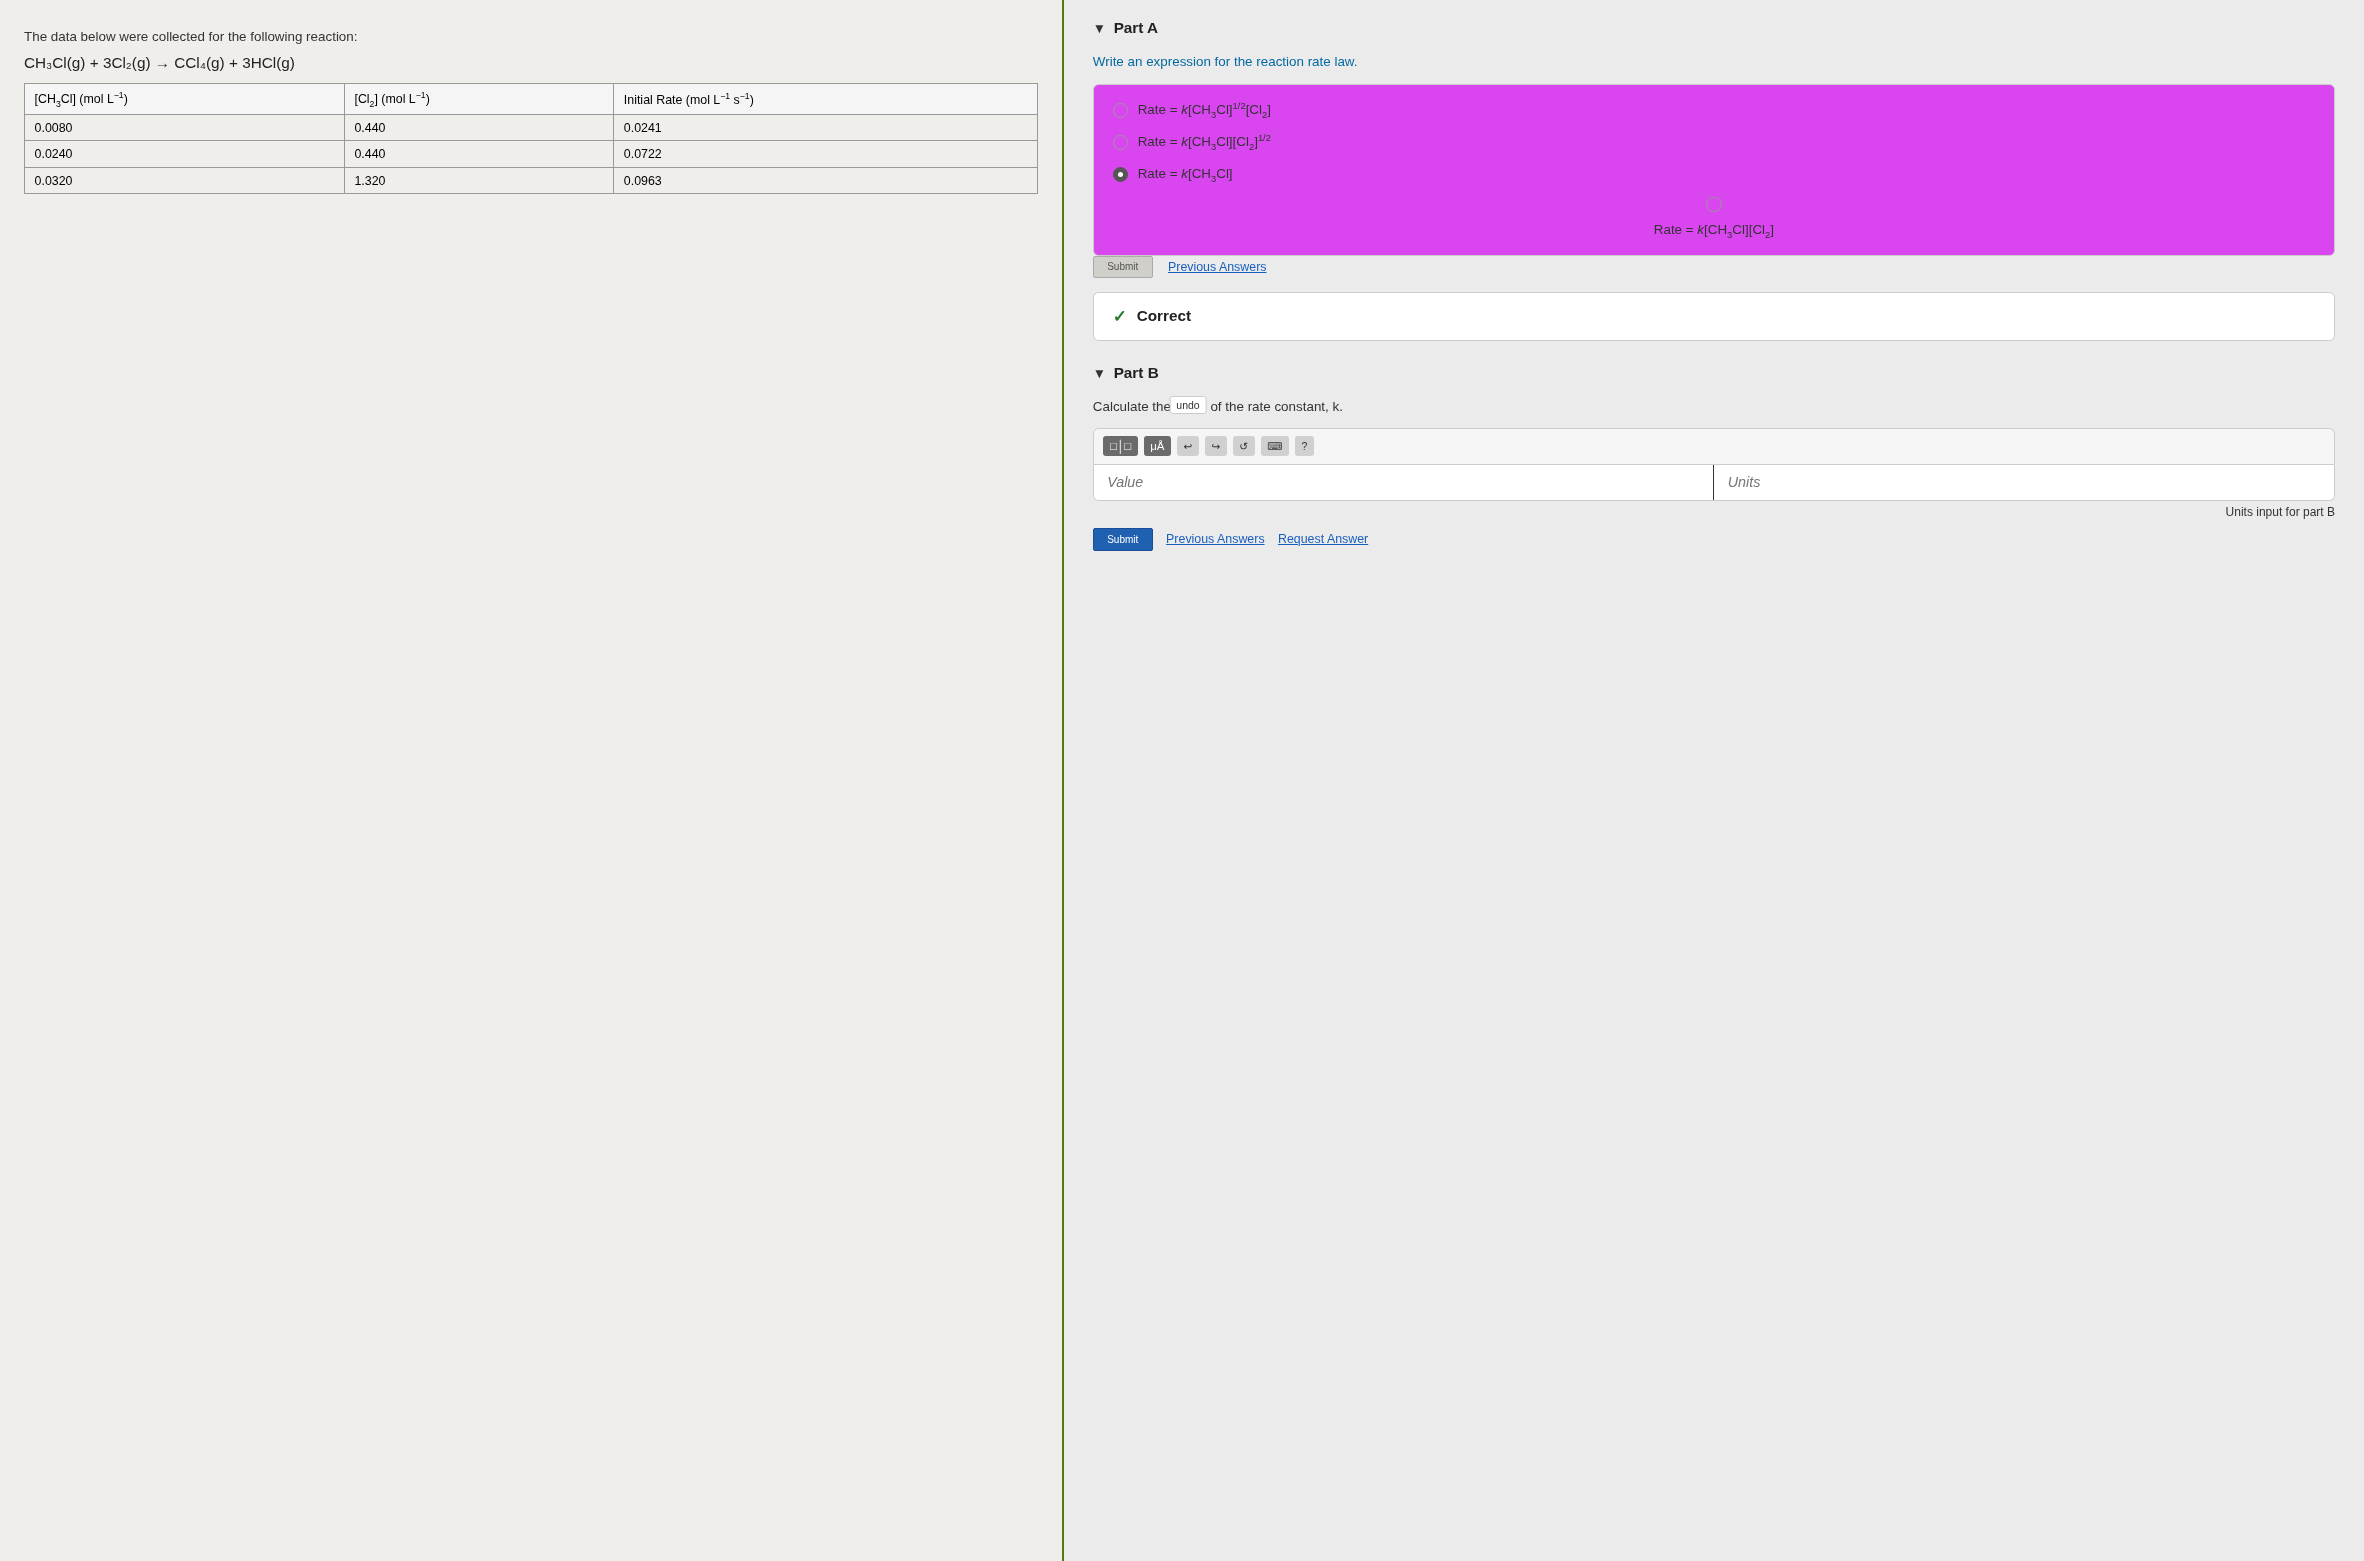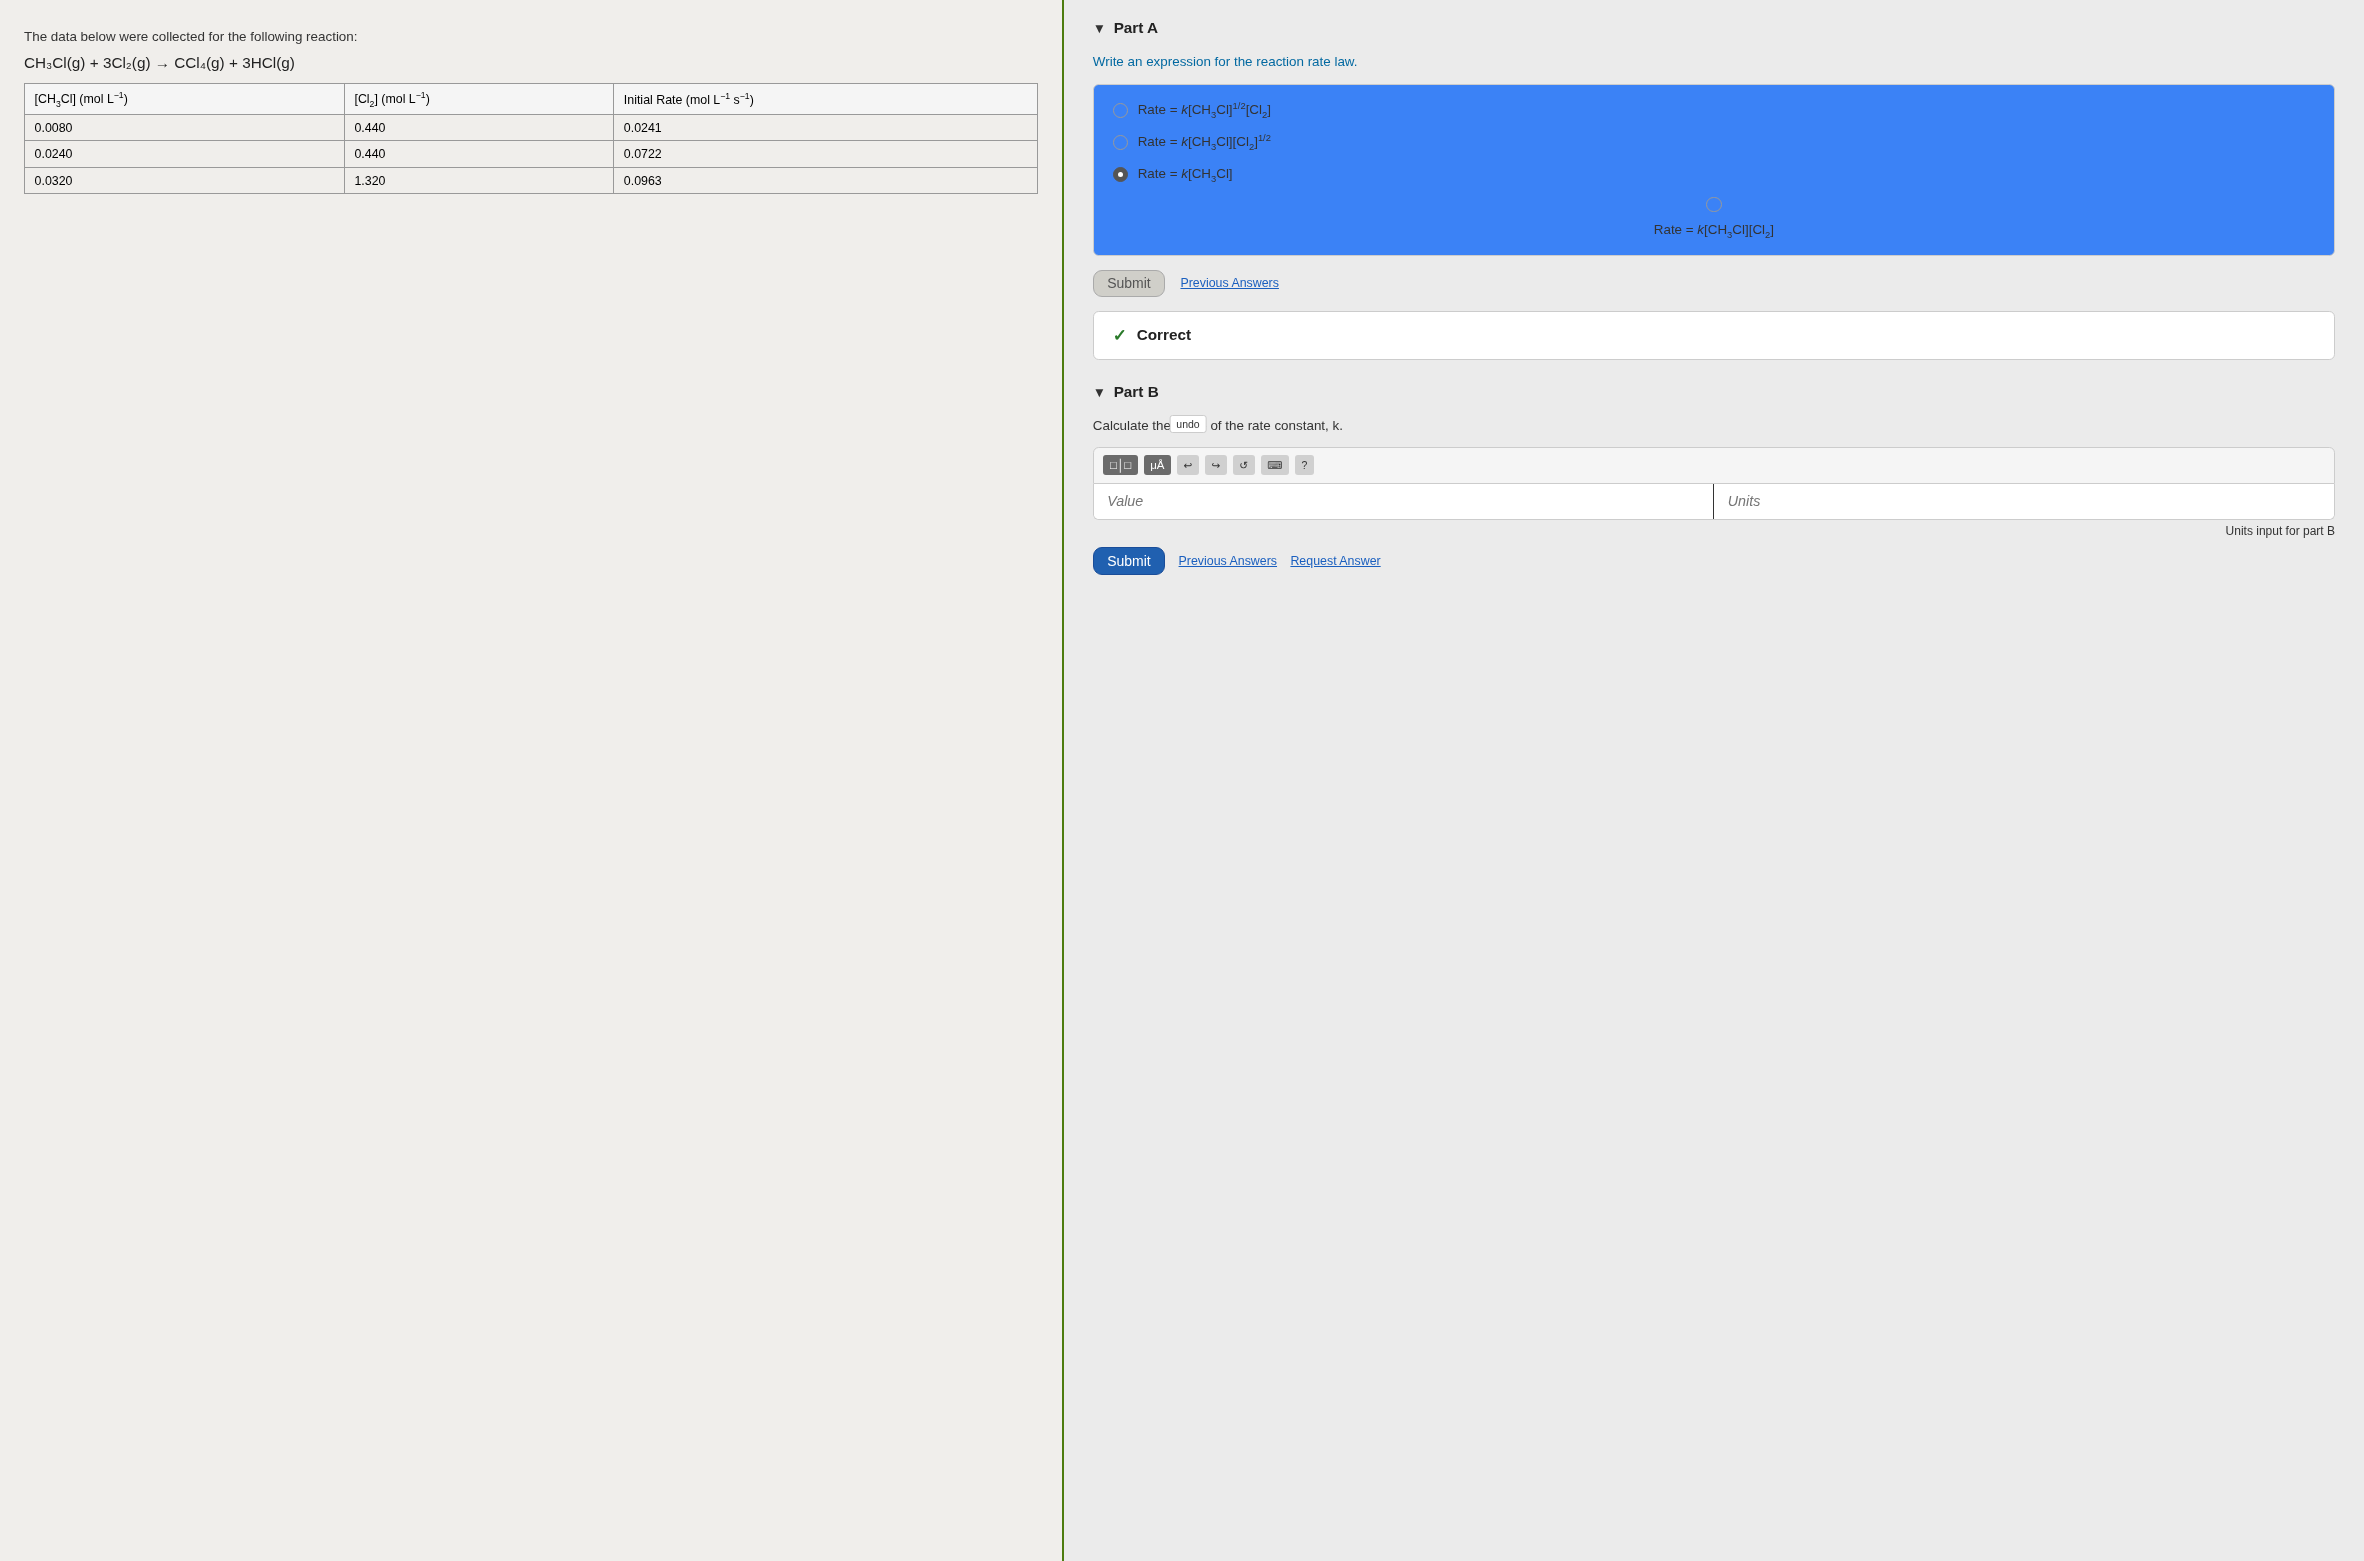--- a/index.html
+++ b/index.html
@@ -62,25 +62,25 @@
       font-size: 15.3px;
       font-weight: bold;
       color: #222;
     }
     .part-instruction {
       font-size: 13.4px;
       color: #0369a1;
       margin-bottom: 15.3px;
     }
     .options-box {
-      background: #3b82f6;
+      background: #d946ef;
       border: 1px solid #ccc;
       border-radius: 5.7px;
       padding: 15.3px 19px;
-      margin-bottom: 14px;
+      margin-bottom: 0;
     }
     .radio-option {
       display: flex;
       align-items: center;
       gap: 9.6px;
       margin-bottom: 13.4px;
       font-size: 13.4px;
       color: #333;
     }
     .radio-option:last-child { margin-bottom: 0; flex-direction: column; }
@@ -107,23 +107,23 @@
     }
     .submit-row {
       display: flex;
       align-items: center;
       gap: 15.3px;
       margin-bottom: 13.4px;
     }
     .submit-btn {
       background: #d0cfc9;
       border: 1px solid #aaa;
-      border-radius: 9px;
+      border-radius: 2px;
       padding: 4.8px 13.4px;
-      font-size: 14px;
+      font-size: 10px;
       color: #555;
       cursor: pointer;
     }
     .submit-btn.active {
       background: #2060b0;
       color: white;
       border-color: #1a4d99;
     }
     .prev-answers-link {
       font-size: 12.4px;

